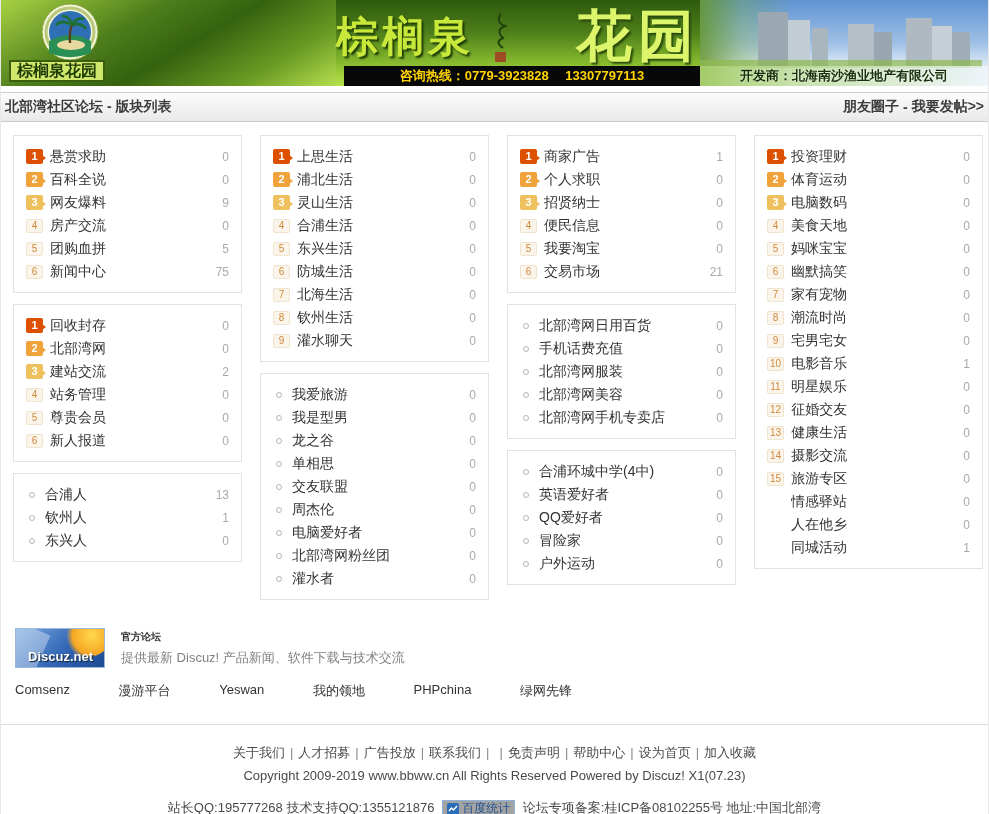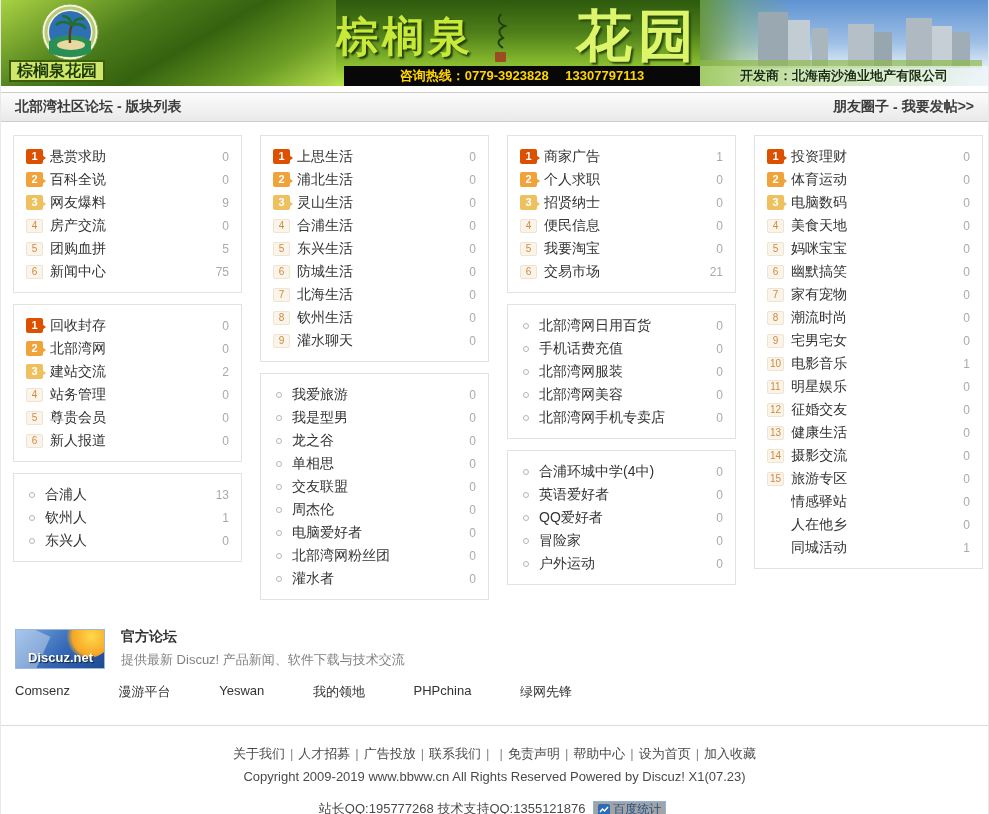--- a/index.html
+++ b/index.html
@@ -52,21 +52,21 @@
     color: #16300a; font-weight: bold; font-size: 13px;
     display: flex; align-items: center; justify-content: center; white-space: nowrap;
     text-shadow: 0 0 2px rgba(255,255,255,.9);
   }
 
   
   .header-bar {
     margin-top: 6px; height: 30px;
     background: linear-gradient(#fcfcfc, #e9e9e9);
     border-top: 1px solid #ccc; border-bottom: 1px solid #ccc;
-    display: flex; align-items: center; padding: 0 14px;
+    display: flex; align-items: center; padding: 0 4px;
     font-size: 14px; font-weight: bold; color: #3c3c3c;
   }
   .header-bar .spacer { flex: 1; }
   .header-bar a { color: #3c3c3c; text-decoration: none; cursor: pointer; }
   .hdr-sep { margin: 0 4px; color: #3c3c3c; }
 
   
   .main { display: flex; gap: 18px; padding: 13px 12px 16px; align-items: flex-start; }
   .column { width: 229px; flex: none; display: flex; flex-direction: column; gap: 11px; }
   .box { border: 1px solid #e2e2e2; background: #fff; padding: 9px 12px; }
@@ -101,21 +101,21 @@
   }
   .dz-logo .flame {
     position: absolute; right: -6px; top: -8px; width: 46px; height: 36px; border-radius: 50%;
     background: radial-gradient(circle at 60% 40%, #ffd84d 0%, #f6a623 55%, rgba(246,166,35,0) 72%);
   }
   .dz-logo .shine { position: absolute; left: -16px; top: -4px; width: 40px; height: 60px; background: rgba(255,255,255,.35); transform: rotate(24deg); }
   .dz-logo .dz-text {
     position: absolute; left: 12px; bottom: 3px; color: #fff; font-weight: bold; font-size: 13px;
     text-shadow: 1px 1px 1px #123; letter-spacing: 0;
   }
-  .official-text .o-title { font-size: 14px; font-weight: bold; color: #333; }
+  .official-text .o-title { font-size: 10px; font-weight: bold; color: #333; }
   .official-text .o-desc { font-size: 13px; color: #808080; margin-top: 5px; }
   .partners { display: flex; width: 585px; justify-content: space-between; padding: 10px 14px 14px; font-size: 13px; }
   .partners a { color: #333; text-decoration: none; cursor: pointer; }
   .footer-rule { border: none; border-top: 1px solid #dcdcdc; margin: 10px 0 16px; }
   .footer-bottom { text-align: center; font-size: 13px; color: #4a4a4a; line-height: 23px; padding-bottom: 20px; }
   .footer-bottom a { color: #4a4a4a; text-decoration: none; cursor: pointer; }
   .nav-sep { color: #888; margin: 0 5px; }
   .baidu-badge {
     display: inline-flex; align-items: center; gap: 3px; vertical-align: -3px;
     border: 1px solid #8fb3d9; background: #a3a3a3; color: #1d4f8f;
@@ -568,16 +568,17 @@
     <div>Copyright 2009-2019 www.bbww.cn All Rights Reserved Powered by Discuz! X1(07.23)</div>
     <div>
       <span>站长QQ:195777268 技术支持QQ:1355121876</span>
       <span class="baidu-badge">
         <svg width="12" height="12" viewBox="0 0 12 12">
           <rect x="0" y="0" width="12" height="12" rx="2" fill="#2b6cb8"></rect>
           <polyline points="2,8 4.5,5 6.5,7 10,3" stroke="#fff" stroke-width="1.4" fill="none"></polyline>
         </svg>
         <span>百度统计</span>
       </span>
+      <span>论坛专项备案:桂ICP备08102255号 地址:中国北部湾</span>
     </div>
   </div>
 
 </div>
 
 </body></html>

